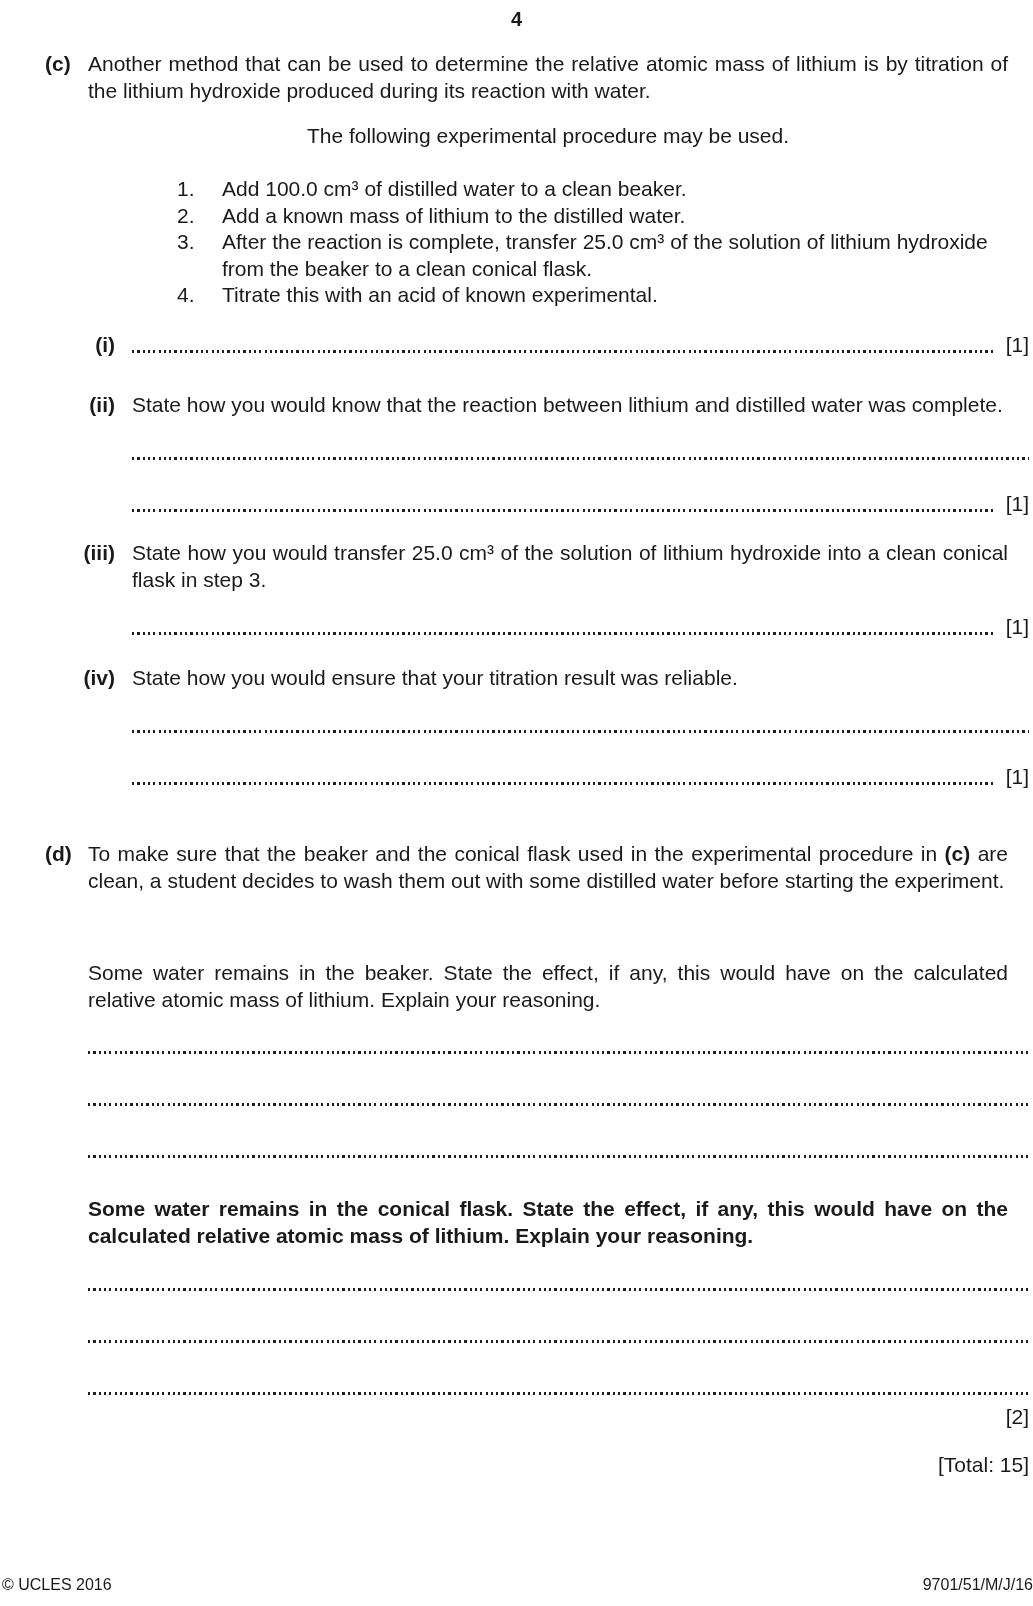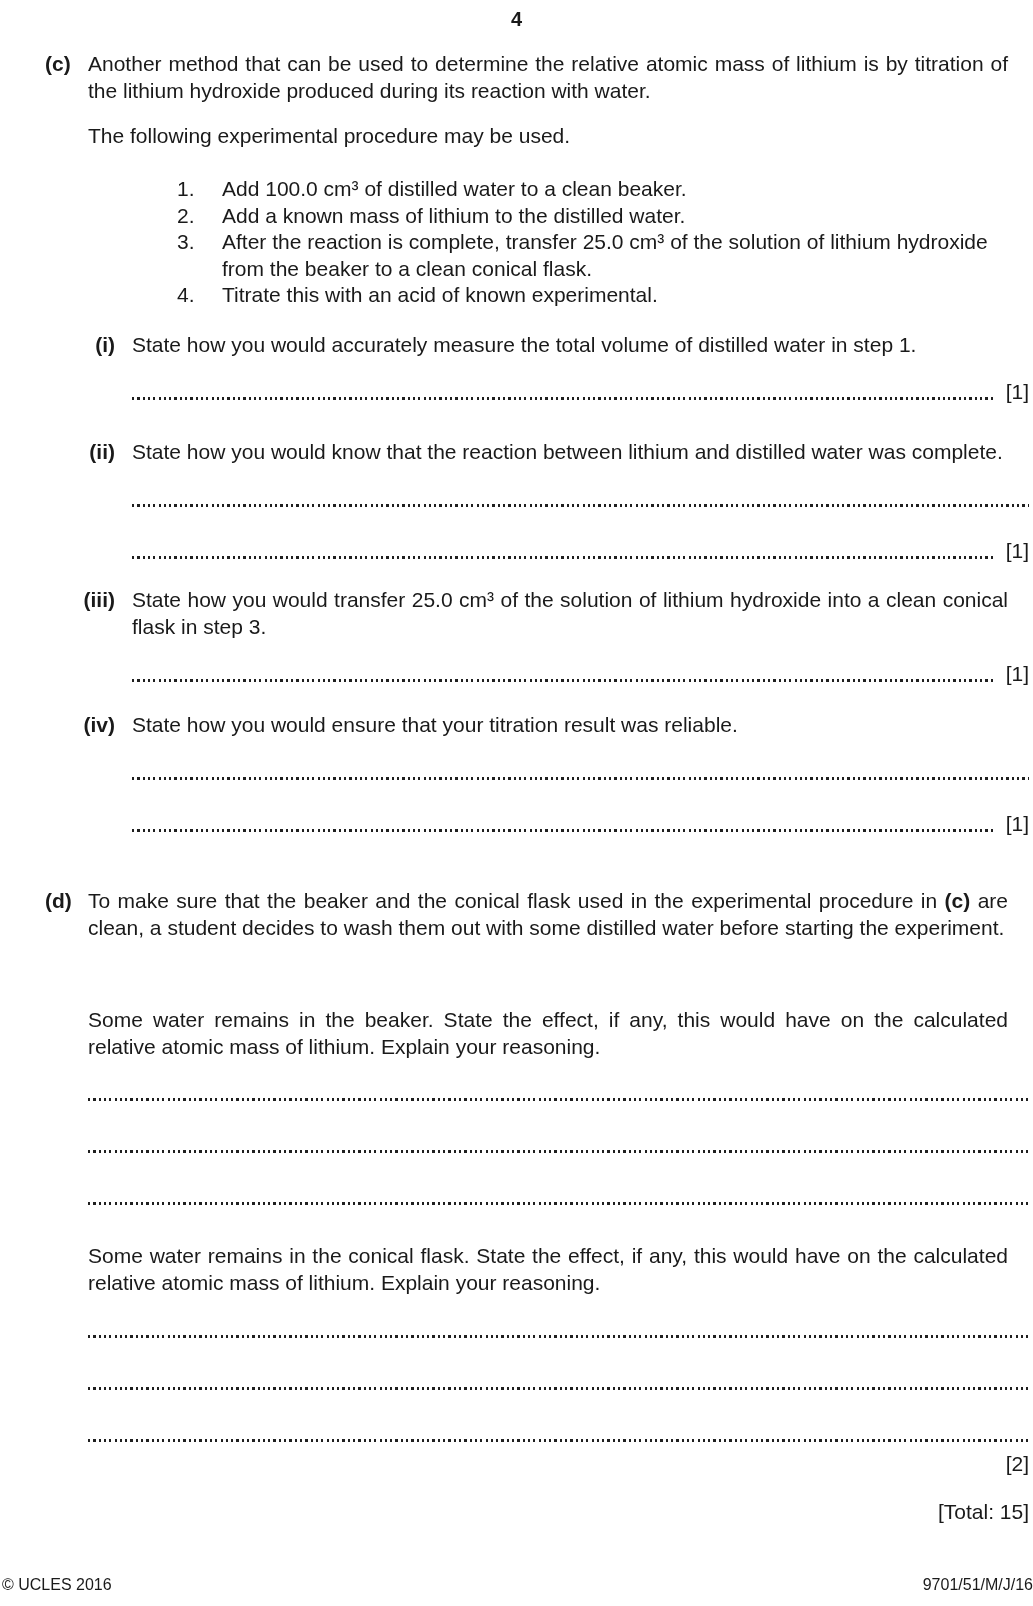--- a/index.html
+++ b/index.html
@@ -19,21 +19,21 @@
     padding-top: 6px;
     font-size: 20px;
   }
   
   .para-main {
     position: relative;
     margin-left: 88px;
     margin-right: 25px;
     text-align: justify;
   }
-  .para-main.no-just { text-align: left; }
+  .para-main.no-just { text-align: center; }
   .q-label {
     position: absolute;
     left: -43px;
     top: 0;
     font-weight: bold;
   }
   
   .steps { margin-left: 177px; margin-right: 25px; margin-top: 27px; line-height: 26.5px; }
   .step { display: flex; }
   .step-num { width: 45px; flex-shrink: 0; }
@@ -70,21 +70,21 @@
   }
   .ans .mark { margin-left: 13px; line-height: 27px; }
   .mark-row {
     margin-right: 4px;
     text-align: right;
   }
   .mt17 { margin-top: 17px; }  .mt18 { margin-top: 18px; }
   .mt19 { margin-top: 19px; }  .mt20 { margin-top: 20px; }
   .mt21 { margin-top: 21px; }  .mt22 { margin-top: 22px; }
   .mt24 { margin-top: 24px; }  .mt25 { margin-top: 25px; }  .mt3  { margin-top: 3px; }
-  .mt32 { margin-top: 32px; }  .mt33 { margin-top: 33px; }
+  .mt32 { margin-top: 32px; font-weight: bold; }  .mt33 { margin-top: 33px; }
   .mt45 { margin-top: 65px; }  .mt50 { margin-top: 50px; }
   .footer {
     position: absolute;
     top: 1574px;
     left: 0;
     width: 100%;
     font-size: 16px;
     line-height: 21px;
   }
   .footer-left { position: absolute; left: 2px; top: 0; }
@@ -115,21 +115,21 @@
       <span class="step-num">3.</span>
       <span class="step-text">After the reaction is complete, transfer 25.0&nbsp;cm³ of the solution of lithium hydroxide from the beaker to a clean conical flask.</span>
     </div>
   <div class="step">
       <span class="step-num">4.</span>
       <span class="step-text">Titrate this with an acid of known experimental.</span>
     </div>
 </div>
 
 <div class="subq no-just mt22">
-  <span class="subq-label">(i)</span><span>State how you would accurately measure the total volume of distilled water in step 1.</span>
+  <span class="subq-label">(i)</span>
 </div>
 <div class="ans mt20">
   <span class="dots"></span>
     <span class="mark">[1]</span>
 </div>
 
 <div class="subq mt33">
   <span class="subq-label">(ii)</span><span>State how you would know that the reaction between lithium and distilled water was complete.</span>
 </div>
 <div class="ans mt20">

